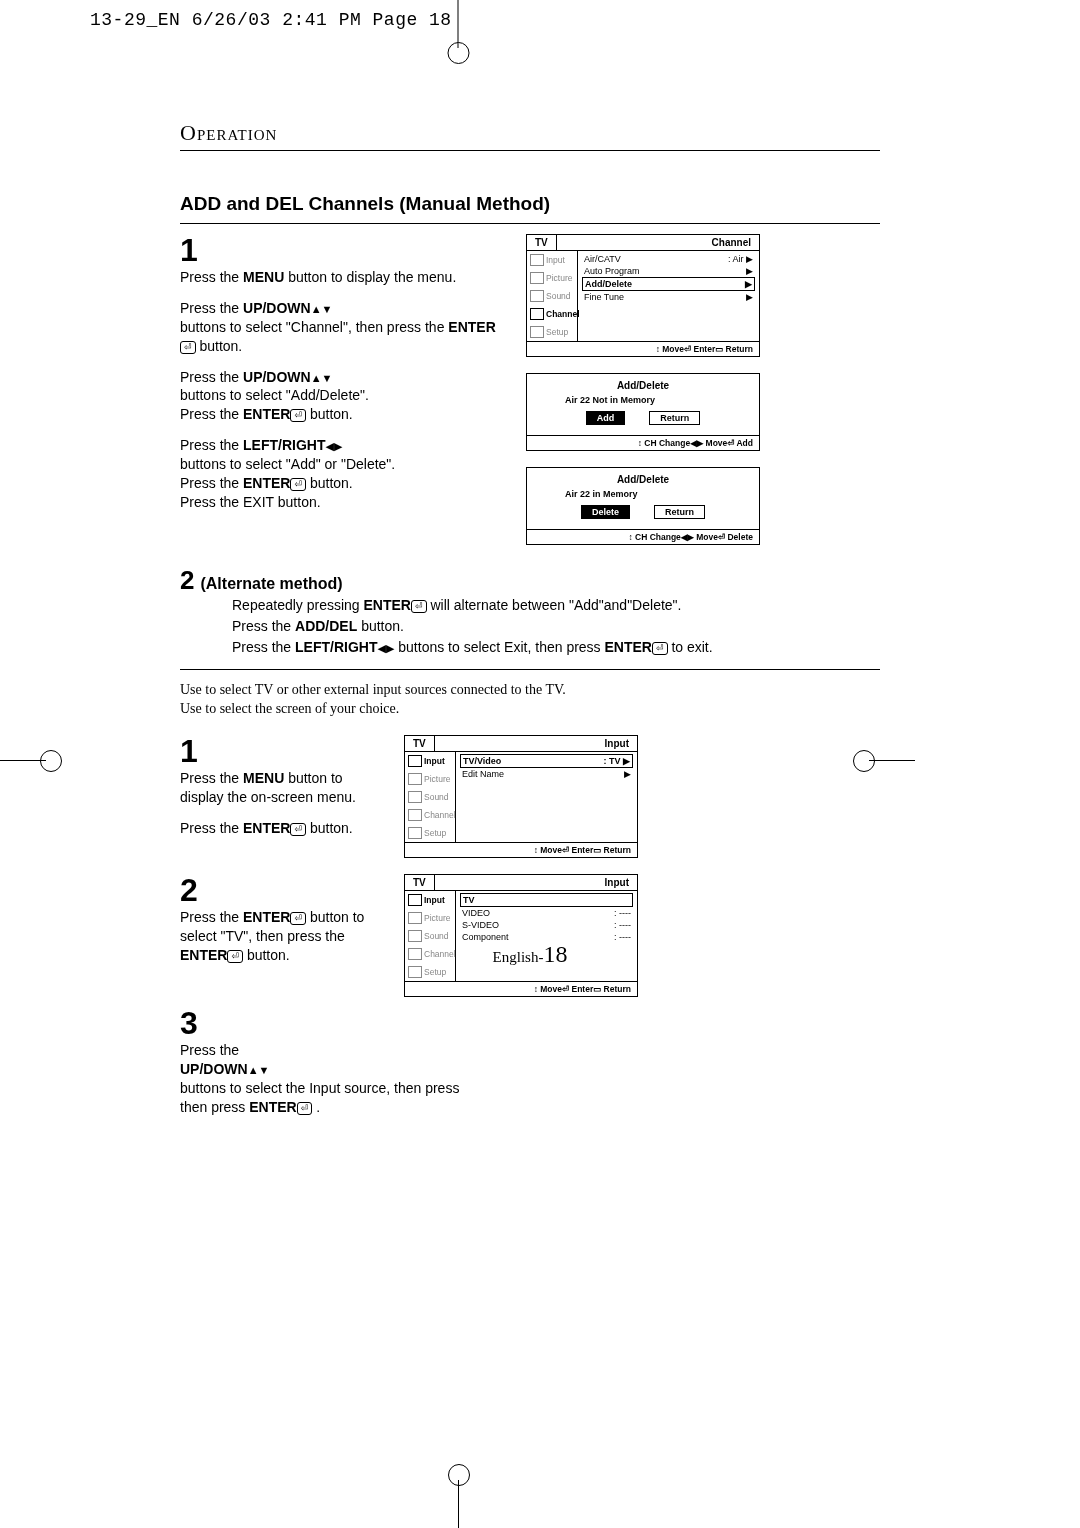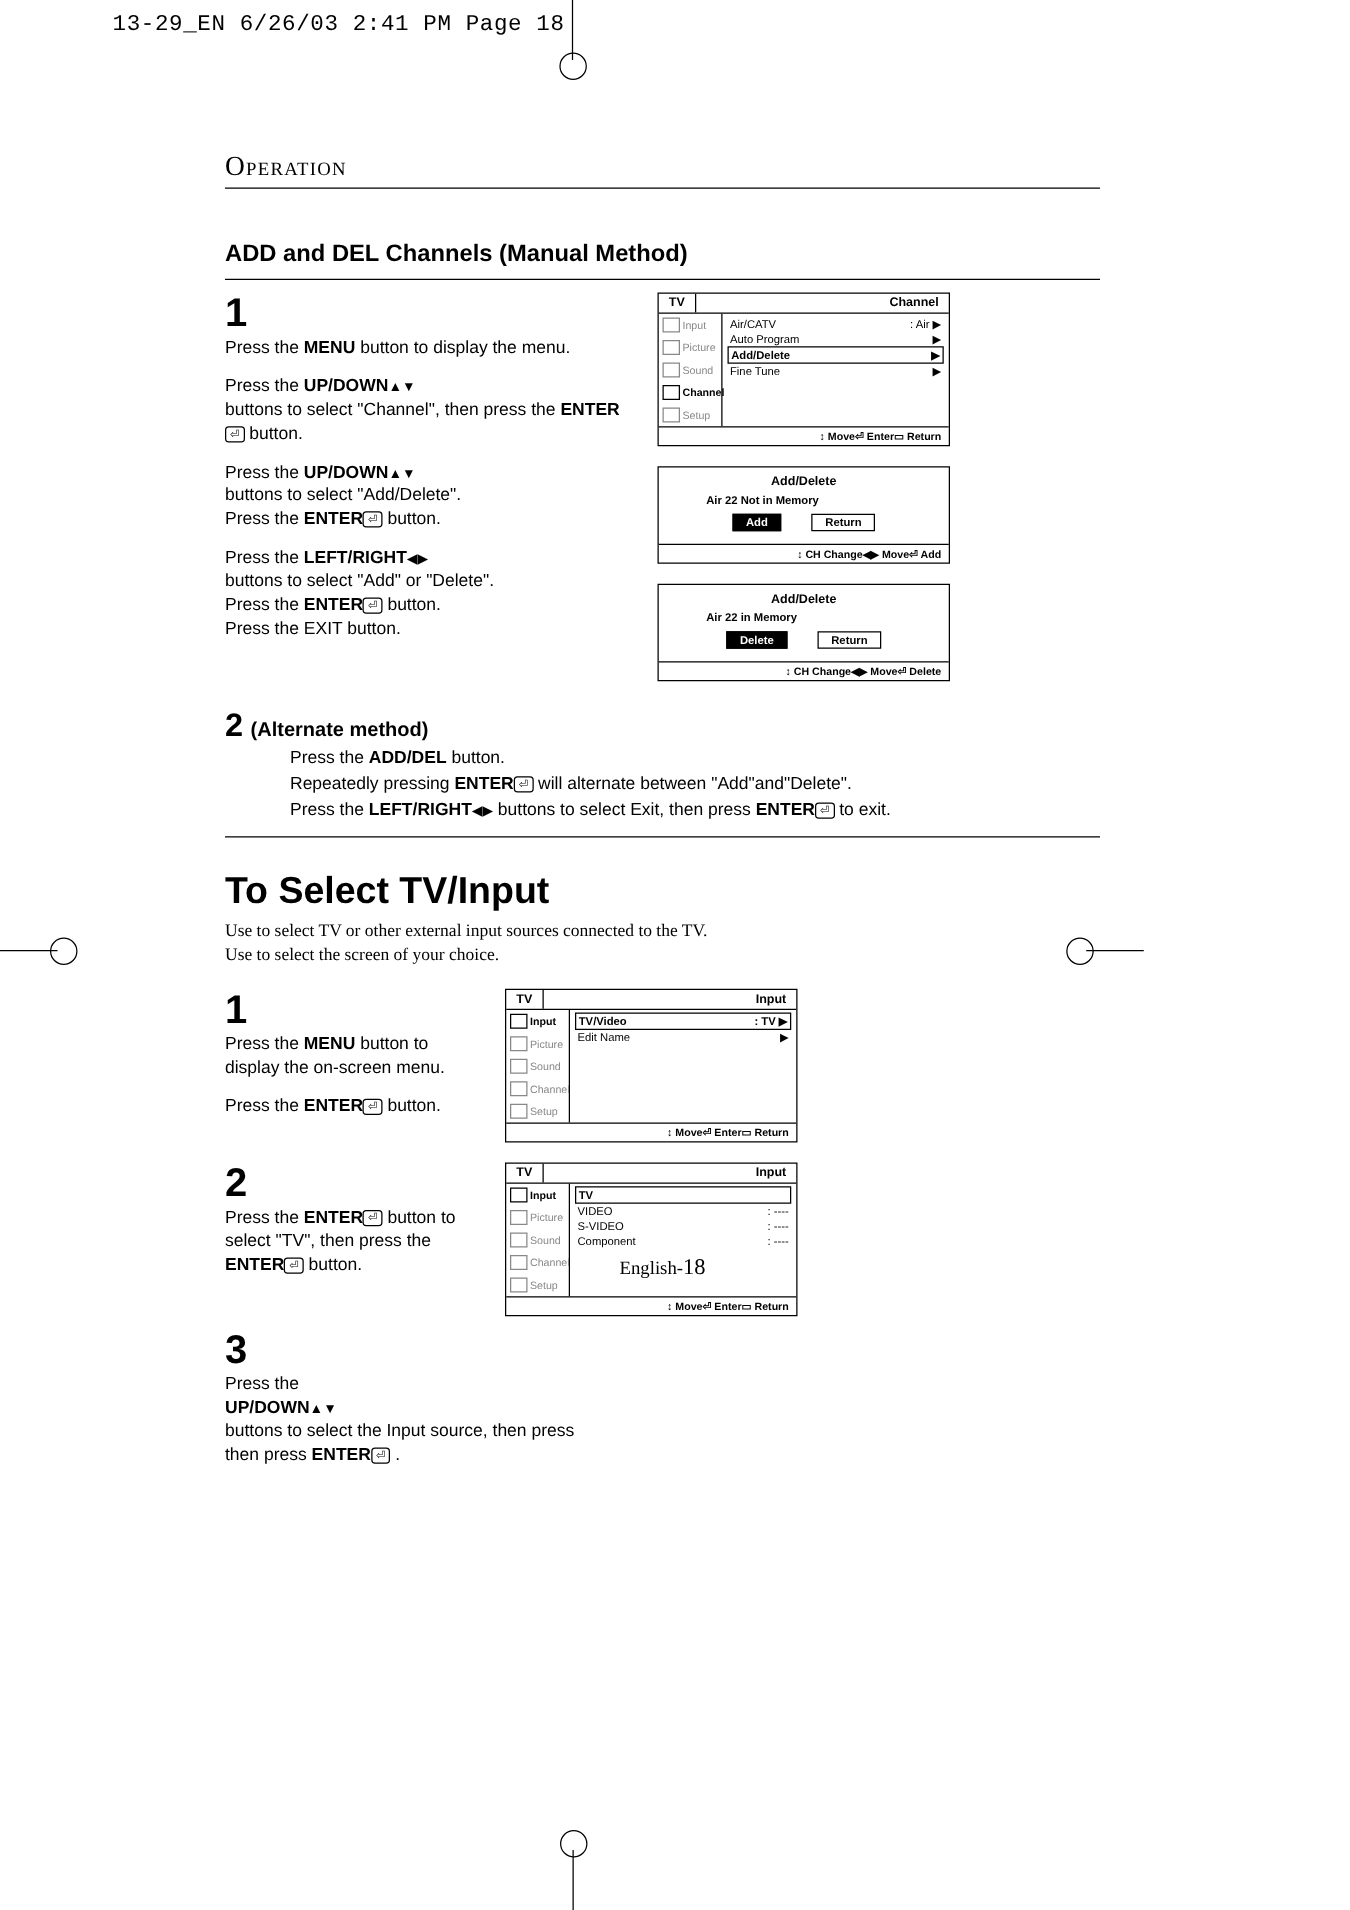--- a/index.html
+++ b/index.html
@@ -381,31 +381,30 @@
           </div>
         </div>
       </div>
     </div>
 
     <div class="alt-row">
       <div class="alt-num">2</div>
       <div class="alt-title">(Alternate method)</div>
     </div>
     <div class="p" style="margin-left:52px;margin-bottom:2px">
+      <span>Repeatedly pressing </span><span class="b">ENTER</span><span class="enter-icon">⏎</span><span> will alternate between "Add"and"Delete".</span>
+    </div>
+    <div class="p" style="margin-left:52px;margin-bottom:2px">
       <span>Press the </span><span class="b">ADD/DEL</span><span> button.</span>
-    </div>
-    <div class="p" style="margin-left:52px;margin-bottom:2px">
-      <span>Repeatedly pressing </span><span class="b">ENTER</span><span class="enter-icon">⏎</span><span> will alternate between "Add"and"Delete".</span>
     </div>
     <div class="p" style="margin-left:52px">
       <span>Press the </span><span class="b">LEFT/RIGHT</span><span class="tri">◀▶</span><span> buttons to select Exit, then press </span><span class="b">ENTER</span><span class="enter-icon">⏎</span><span> to exit.</span>
     </div>
     <div class="hr2"></div>
 
-    <div class="big-heading">To Select TV/Input</div>
     <div class="serif-p">Use to select TV or other external input sources connected to the TV.</div>
     <div class="serif-p">Use to select the screen of your choice.</div>
 
     <div class="row" style="margin-top:16px">
       <div class="col-left-narrow">
         <div class="step-num">1</div>
         <div class="p">
           <span>Press the </span><span class="b">MENU</span><span> button to display the on-screen menu.</span>
         </div>
         <div class="p">
@@ -528,16 +527,16 @@
 
     <div class="step-num" style="margin-top:10px">3</div>
     <div class="p">
       <span>Press the </span><br>
       <span class="b">UP/DOWN</span><span class="tri">▲▼</span><br>
       <span> buttons to select the Input source, then press </span><br>
       <span>then press </span><span class="b">ENTER</span><span class="enter-icon">⏎</span><span> .</span>
     </div>
 
     <div class="footer-pg">
-      <span>English-</span><span style="font-size:18px">18</span>
+      <span>English-</span><span style="font-size:24px">18</span>
     </div>
   </div>
 </div>
 
 </body></html>

